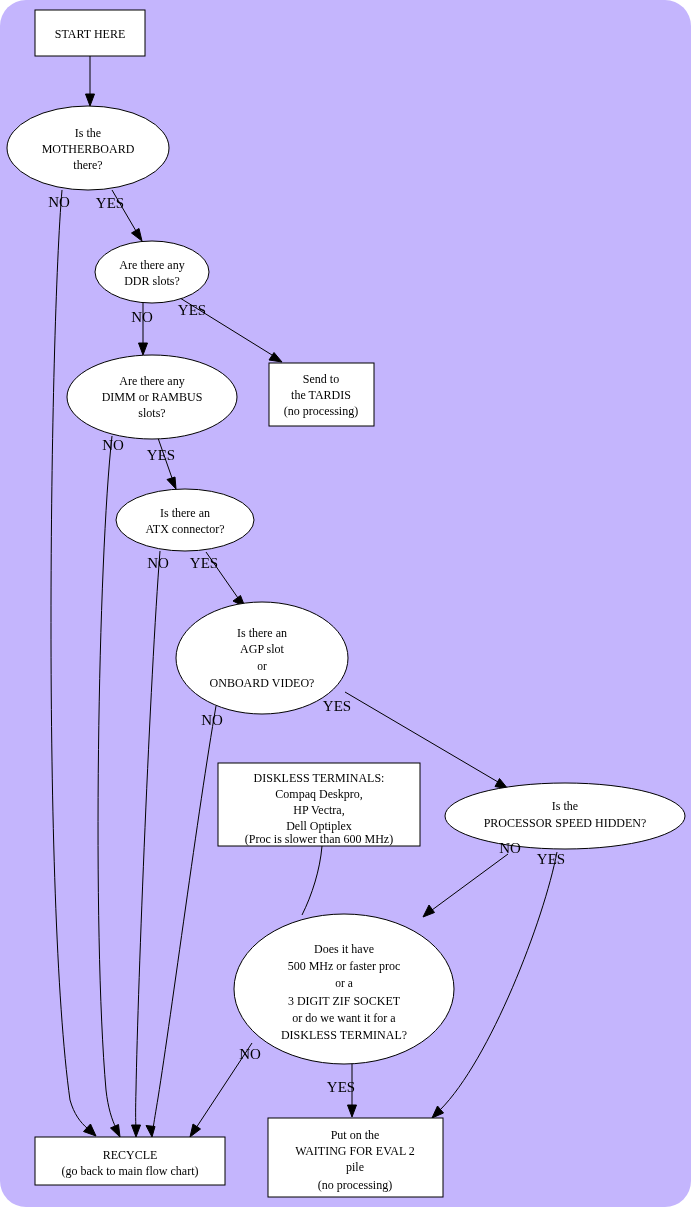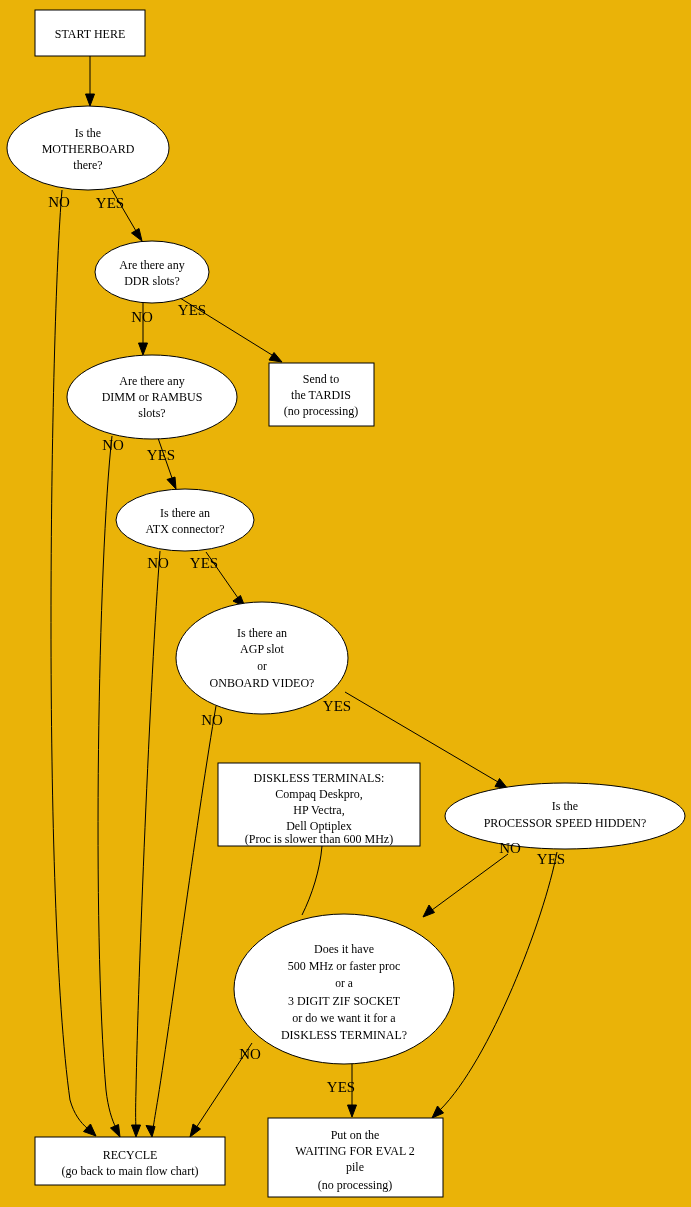--- a/index.html
+++ b/index.html
@@ -4,23 +4,24 @@
 <style>
   html, body {
     margin: 0;
     padding: 0;
     background: #ffffff;
   }
   #page {
     position: relative;
     width: 691px;
     height: 1207px;
-    background: #eab308;
+    background: #c4b5fd;
     overflow: hidden;
     font-family: "Liberation Serif", "DejaVu Serif", serif;
+    border-radius: 26px;
   }
   svg#flowchart {
     display: block;
     width: 691px;
     height: 1207px;
   }
   .shape-stroke {
     fill: #ffffff;
     stroke: #000000;
     stroke-width: 1;

